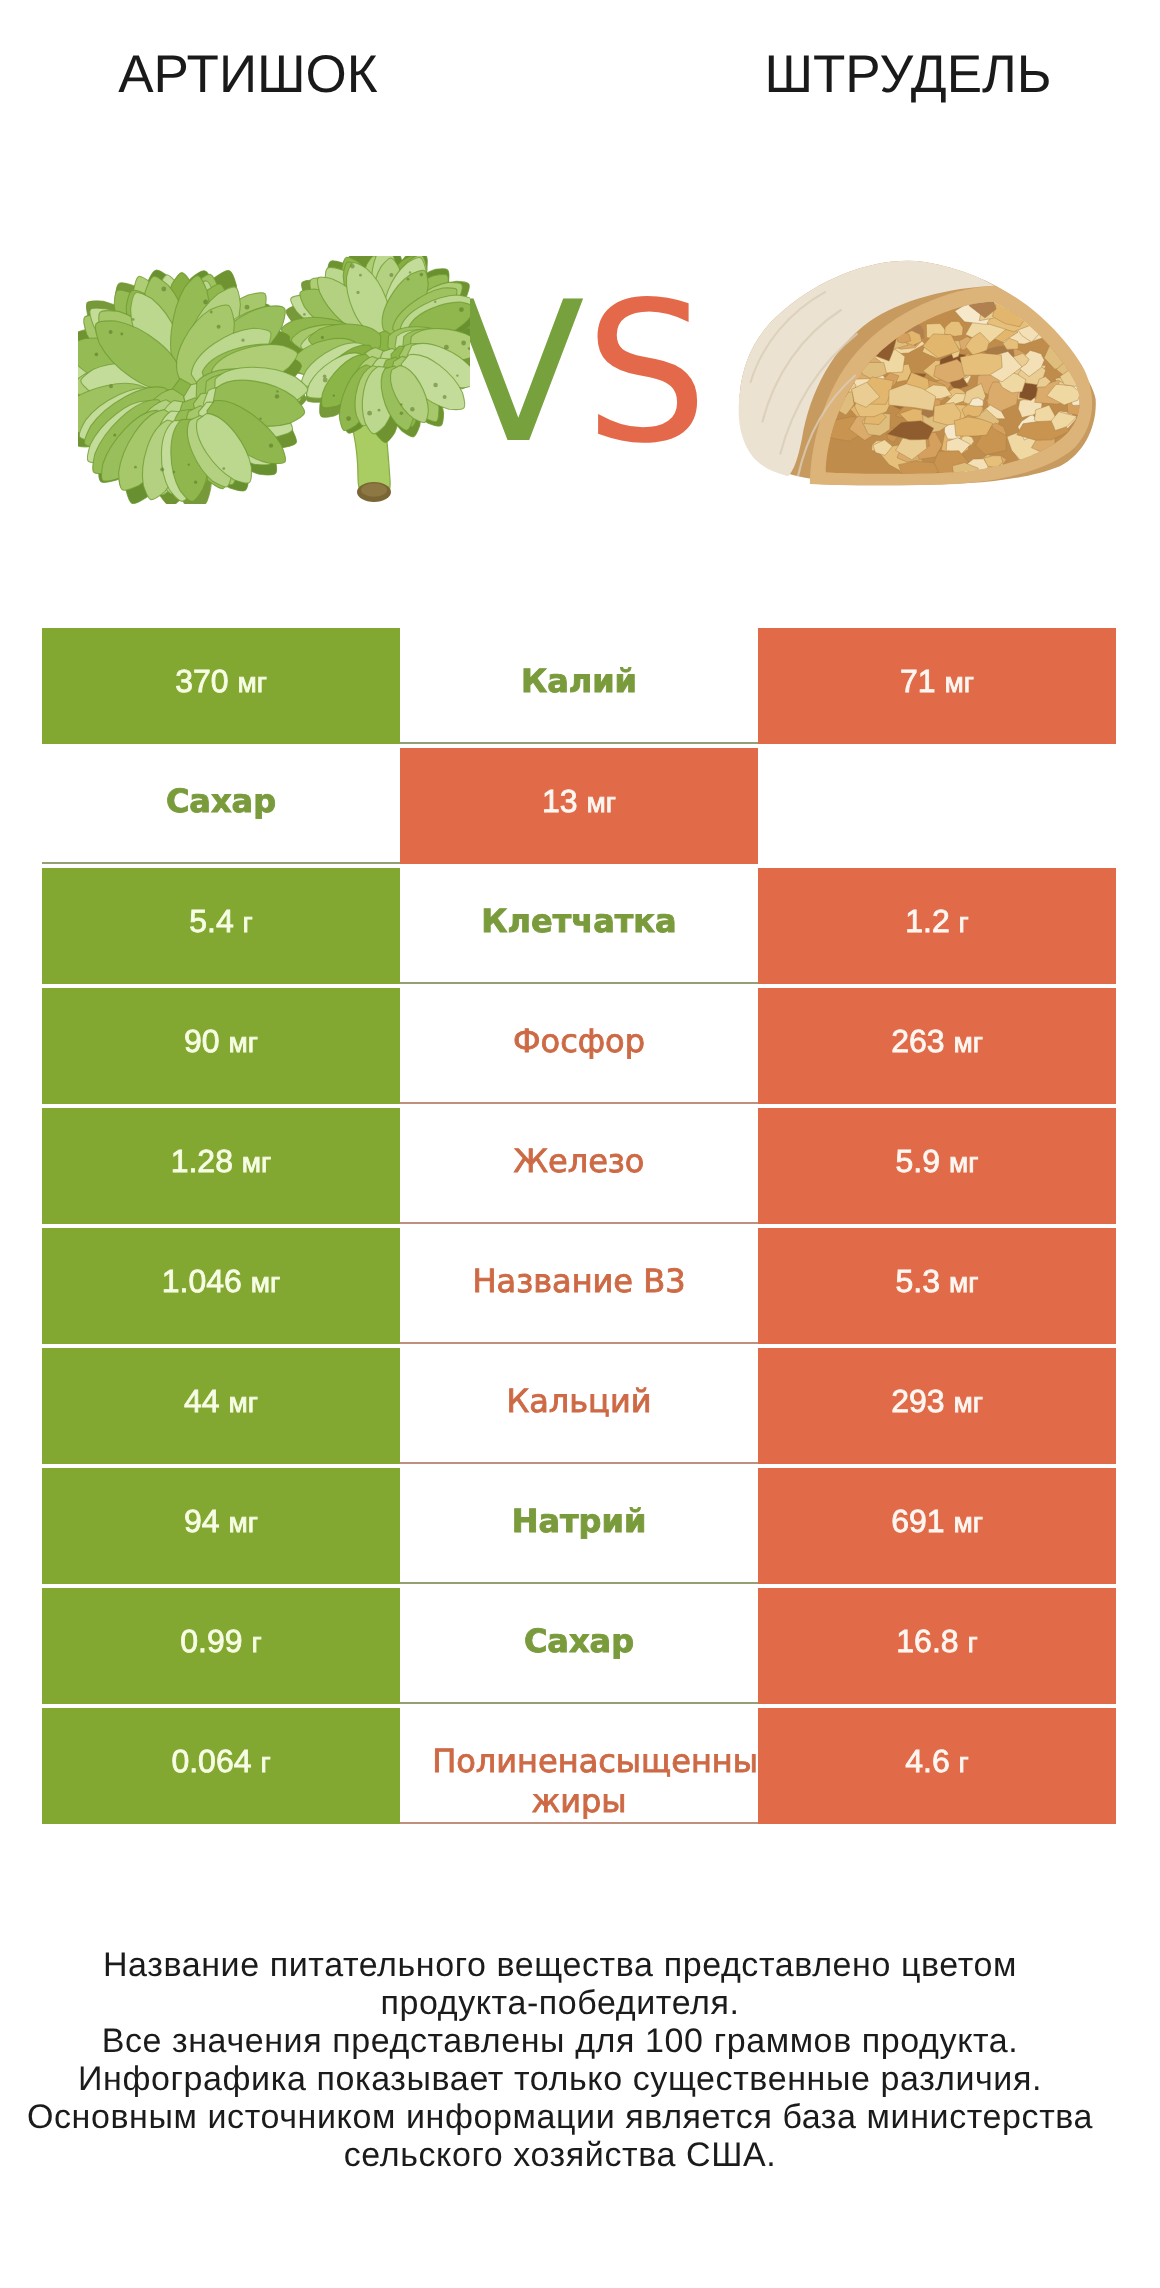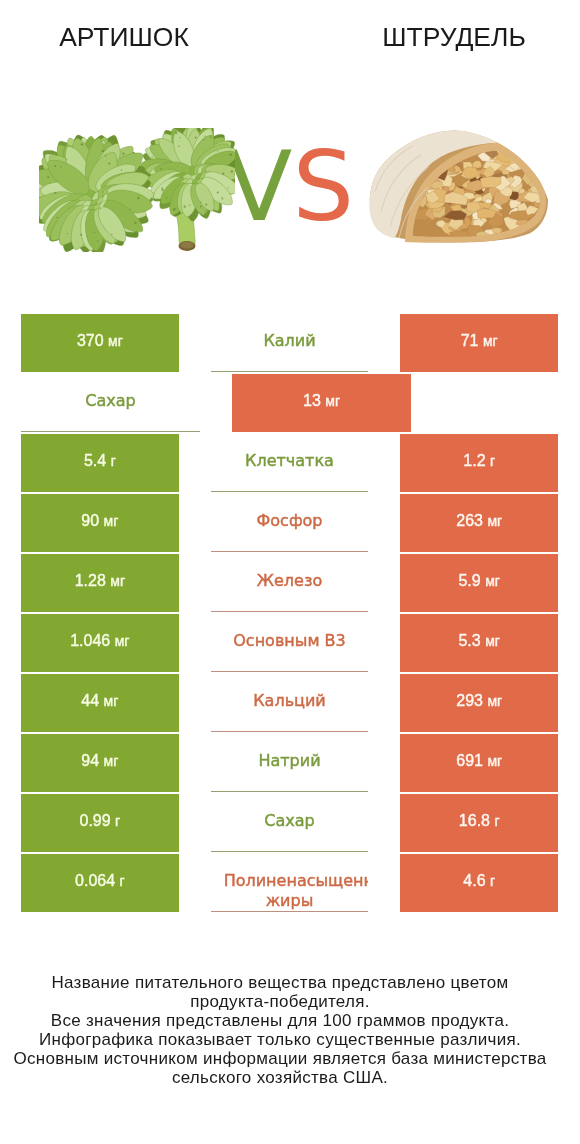--- a/index.html
+++ b/index.html
@@ -20,40 +20,40 @@
   .vs{position:absolute;left:0;top:138px;width:580px;text-align:center;
       font-family:"DejaVu Sans", sans-serif;font-size:97px;line-height:97px;
       font-weight:400;letter-spacing:0;}
   .vs .v{color:#76a13c;}
   .vs .s{color:#e4694a;}
   svg.art{position:absolute;left:39px;top:128px;width:196px;height:124px;}
   svg.strudel{position:absolute;left:365px;top:125px;width:191px;height:124px;}
 
   
   .table{position:absolute;left:21px;top:314px;width:537px;}
-  .row{display:flex;height:58px;margin-bottom:2px;gap:32px;}
+  .row{display:flex;height:58px;margin-bottom:2px;}
   .row:last-child{margin-bottom:0;}
   .cell{width:179px;height:58px;box-sizing:border-box;overflow:hidden;
         text-align:center;}
   .cell.l{background:#82a832;}
   .cell.r{background:#e16b48;}
   .cell.m{background:#ffffff;border-bottom:1px solid #93a073;}
   .cell.m.orange{border-bottom-color:#c0907f;}
   .val{display:block;font-family:"Liberation Sans", sans-serif;font-size:16px;
        font-weight:normal;color:#f7fce4;white-space:nowrap;line-height:58px;
        position:relative;top:-2px;-webkit-text-stroke:0.42px currentColor;}
   .val .u{font-size:14px;}
   .cell.r .val{color:#fdf6f1;text-align:center;}
   .mlabel{display:block;font-family:"DejaVu Sans", sans-serif;font-size:16px;
           font-weight:normal;line-height:20px;white-space:nowrap;
           padding-top:17px;-webkit-text-stroke:0.45px currentColor;}
   .cell.m.two .mlabel{padding-top:17px;}
   .mlabel i{font-style:normal;display:block;}
   .cell.m.two .mlabel i:first-child{position:relative;left:13px;}
-  .cell.m.green .mlabel{color:#7a9b3c;}
+  .cell.m.green .mlabel{color:#7a9b3c;font-weight:bold;}
   .cell.m.orange .mlabel{color:#cd6a45;}
 
   
   .footer{position:absolute;left:0;top:973px;width:560px;text-align:center;
           font-family:"Liberation Sans", sans-serif;
           font-size:17px;line-height:19px;letter-spacing:0.3px;color:#1b1b1b;}
 </style>
 </head>
 <body>
 
@@ -521,21 +521,21 @@
         </div>
         <div class="cell r">
           <span class="val">5.9 <span class="u">мг</span></span>
         </div>
       </div>
       <div class="row">
         <div class="cell l">
           <span class="val">1.046 <span class="u">мг</span></span>
         </div>
         <div class="cell m orange">
-          <span class="mlabel">Основным B3</span>
+          <span class="mlabel">Название B3</span>
         </div>
         <div class="cell r">
           <span class="val">5.3 <span class="u">мг</span></span>
         </div>
       </div>
       <div class="row">
         <div class="cell l">
           <span class="val">44 <span class="u">мг</span></span>
         </div>
         <div class="cell m orange">

